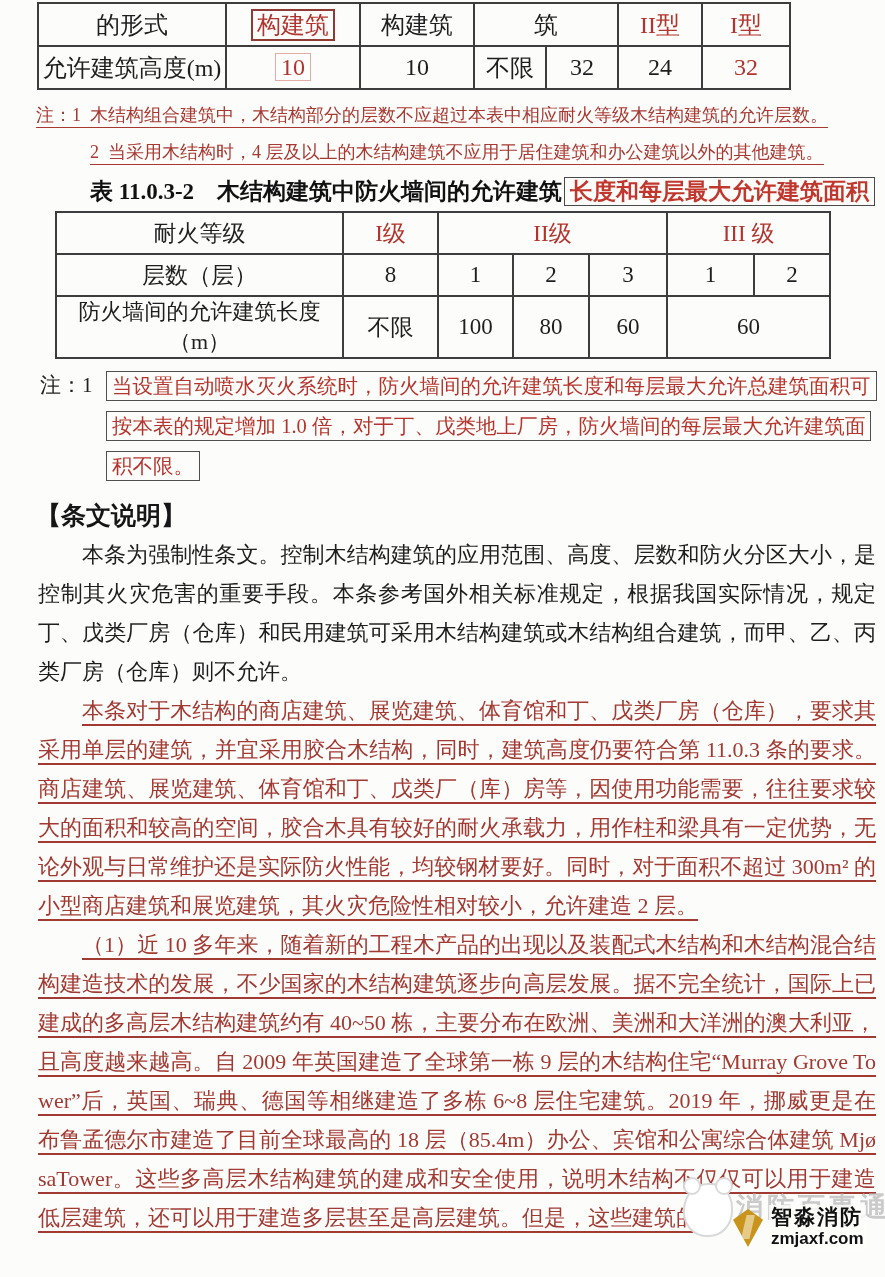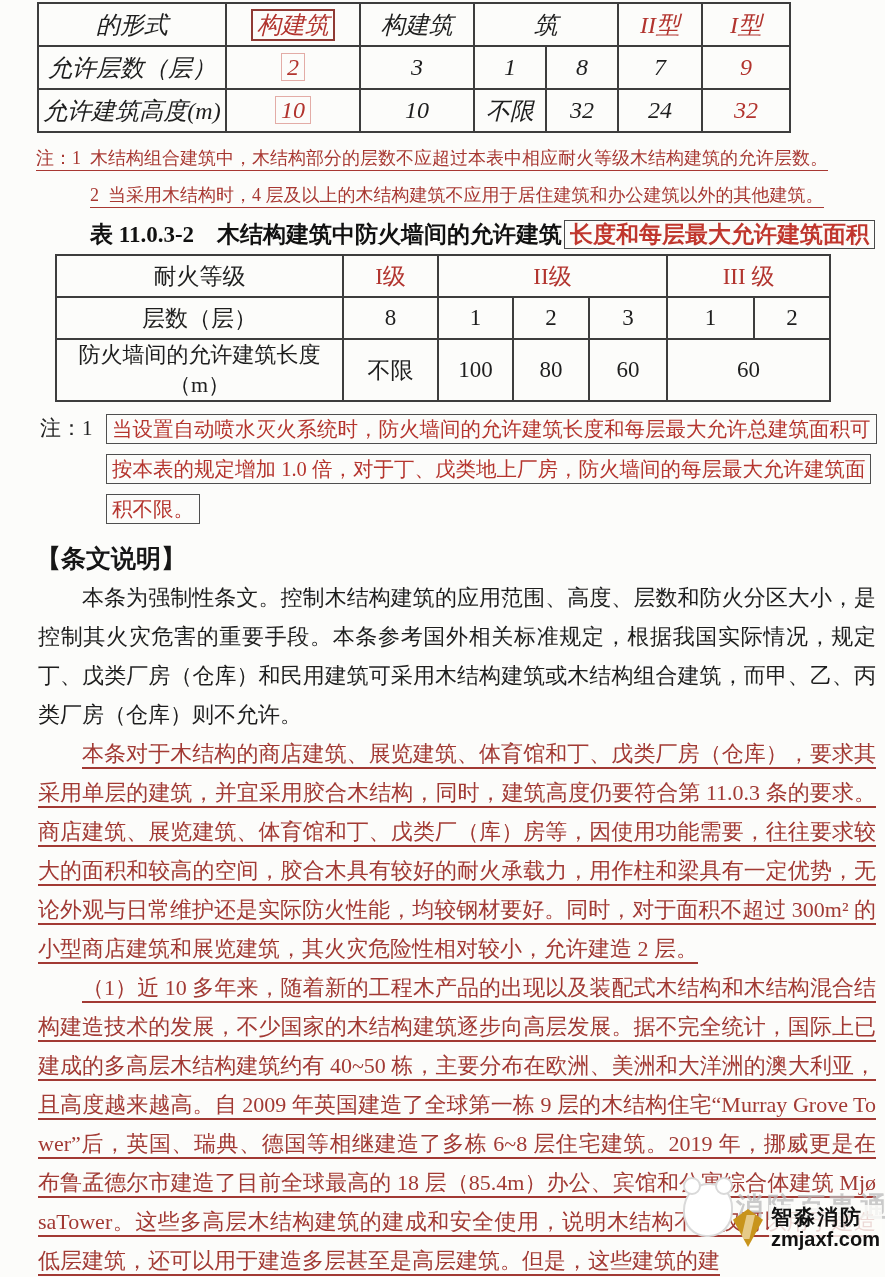--- a/index.html
+++ b/index.html
@@ -8,21 +8,21 @@
     background:#fcfcfa;
     font-family:"Liberation Serif","DejaVu Serif",serif;
     color:#1e1e1e;
   }
   .page{position:relative;width:885px;height:1277px;}
 
   
   table{border-collapse:collapse;table-layout:fixed;}
   td{border:2px solid #3d3d3d;text-align:center;vertical-align:middle;
      padding:0;font-size:24px;overflow:hidden;}
-  .t1{margin:2px 0 0 37px;width:752px;font-style:italic;}
+  .t1{margin:2px 0 0 37px;width:752px;}
   .t1 td{height:41px;}
   .t2{margin:4px 0 0 55px;width:774px;}
   .t2 td{height:40px;font-size:23px;}
   .t2 td.longlab{font-size:22px;}
   .tblred{color:#b2342e;}
   .u{border-bottom:2px solid currentColor;padding-bottom:10px;}
   .redbox{color:#b2342e;border:2px solid #8f3a34;padding:1px 4px;}
   .pinkbox{color:#b2342e;border:1px solid #e3aca6;padding:0 5px;}
 
   
@@ -94,21 +94,21 @@
   .wm-diamond span{
     position:absolute;left:8px;top:6px;width:14px;height:24px;background:#fff6e2;
     clip-path:polygon(40% 0,100% 0,60% 100%,0 100%);opacity:.55;
   }
   .wm-dark{
     position:absolute;left:84px;top:34px;
     font-family:"Liberation Sans","DejaVu Sans",sans-serif;
     background:rgba(252,252,250,.82);padding:0 2px;
   }
   .wm-brand{font-size:21px;font-weight:bold;color:#111;letter-spacing:2px;line-height:24px;}
-  .wm-site{font-size:20px;font-weight:bold;color:#111;line-height:20px;}
+  .wm-site{font-size:17px;font-weight:bold;color:#111;line-height:20px;}
 </style>
 </head>
 <body>
 
 <div class="page">
 
   <table class="t1">
     <colgroup>
       <col style="width:188px">
         <col style="width:134px">
@@ -121,29 +121,20 @@
     <tbody>
         <tr>
       <td>的形式</td>
       <td><span class="redbox">构建筑</span></td>
       <td>构建筑</td>
       <td colspan="2">筑</td>
       <td><span class="u tblred">II型</span></td>
       <td><span class="u tblred">I型</span></td>
     </tr>
     <tr>
-      <td>允许层数（层）</td>
-      <td><span class="pinkbox">2</span></td>
-      <td>3</td>
-      <td>1</td>
-      <td><span class="u">8</span></td>
-      <td>7</td>
-      <td><span class="u tblred">9</span></td>
-    </tr>
-    <tr>
       <td>允许建筑高度(m)</td>
       <td><span class="pinkbox">10</span></td>
       <td>10</td>
       <td>不限</td>
       <td><span class="u">32</span></td>
       <td>24</td>
       <td><span class="u tblred">32</span></td>
     </tr>
   </tbody>
     </table>

